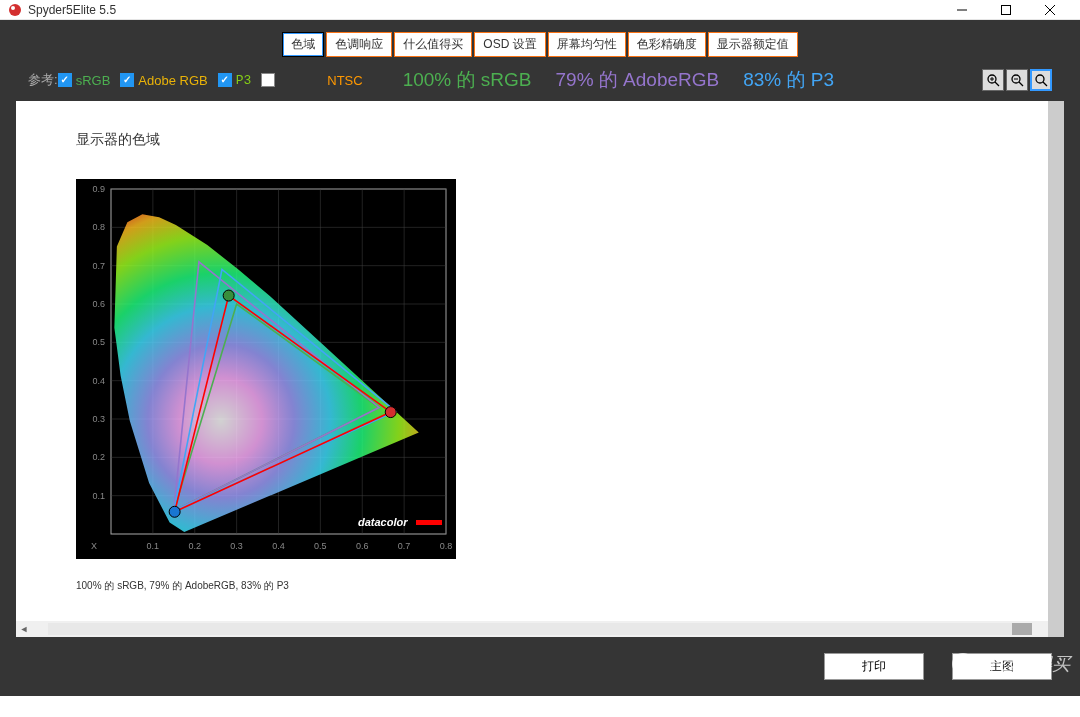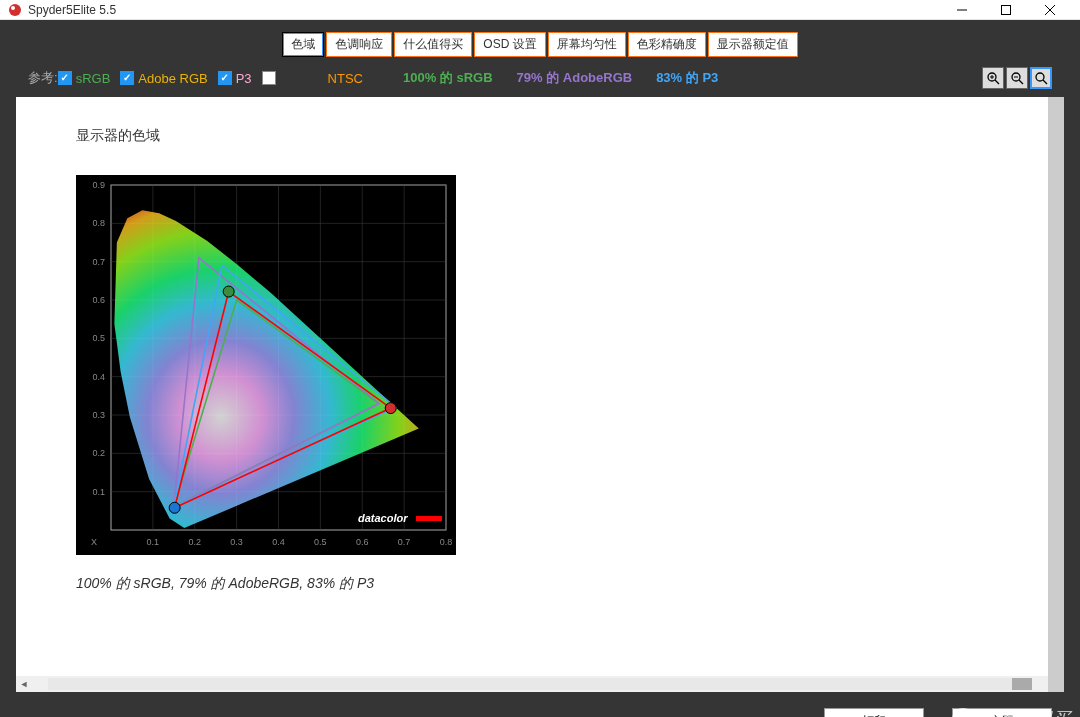--- a/index.html
+++ b/index.html
@@ -16,29 +16,29 @@
 .content-frame { margin: 0 8px 8px 8px; }
 .toolbar { display: flex; align-items: center; padding: 8px 12px; background: #353535; color: #aaa; font-size: 13px; }
 .toolbar-left { display: flex; align-items: center; gap: 0; }
 .ref-label { color: #aaa; }
 .cb-wrap { display: flex; align-items: flex-start; gap: 4px; cursor: pointer; }
 .cb-box { width: 14px; height: 14px; border: 1px solid #888; display: flex; align-items: center; justify-content: center; background: #fff; }
 .cb-box.checked { background: #2196f3; border-color: #2196f3; }
 .cb-box.checked::after { content: "✓"; color: #fff; font-size: 10px; font-weight: bold; }
 .cb-box.unchecked { background: #fff; }
 .stat-group { display: flex; gap: 24px; margin-left: 40px; }
-.stat { font-size: 13px; font-weight: bold; }
+.stat { font-size: 19px; }
 .zoom-controls { margin-left: auto; display: flex; gap: 2px; }
 .zoom-btn { width: 22px; height: 22px; border: 1px solid #666; background: #ddd; display: flex; align-items: center; justify-content: center; cursor: pointer; }
 .zoom-btn.sel { border: 2px solid #3399ff; }
 .white-panel { background: #fff; position: relative; }
-.content-area { padding: 30px 60px; height: 579px; overflow: auto; }
+.content-area { padding: 30px 60px; height: 520px; overflow: auto; }
 .section-title { font-size: 14px; color: #333; margin-bottom: 30px; }
 .chart-container { width: 380px; height: 380px; background: #000; position: relative; margin-bottom: 20px; }
-.summary-text { font-size: 14px; color: #333; font-style: italic; }
+.summary-text { font-size: 10px; color: #333; }
 .scrollbar-v { position: absolute; right: 0; top: 0; width: 16px; height: 100%; background: #f0f0f0; }
 .scrollbar-v .thumb { width: 100%; height: 100%; background: #ccc; }
 .scrollbar-h { height: 16px; background: #f0f0f0; display: flex; align-items: center; }
 .scrollbar-h .track { flex: 1; height: 12px; background: #e8e8e8; margin: 0 16px; position: relative; }
 .scrollbar-h .thumb-h { position: absolute; right: 0; width: 20px; height: 12px; background: #aaa; }
 .scrollbar-h .arrow { width: 16px; height: 16px; display: flex; align-items: center; justify-content: center; color: #666; font-size: 9px; cursor: pointer; }
 .footer-bar { background: #353535; display: flex; justify-content: flex-end; padding: 8px 20px; gap: 28px; }
 .footer-btn { background: #fff; border: 1px solid #999; padding: 4px 28px; font-size: 12px; cursor: pointer; min-width: 100px; text-align: center; }
 .watermark { position: absolute; right: 10px; bottom: 20px; display: flex; align-items: center; gap: 6px; opacity: 0.7; color: #fff; font-size: 18px; font-style: italic; pointer-events: none; }
 .watermark .wm-icon { width: 22px; height: 22px; border: 2px solid #fff; border-radius: 50%; display: flex; align-items: center; justify-content: center; color: #fff; font-size: 12px; font-style: normal; }
@@ -95,21 +95,21 @@
             <span class="cb-wrap">
               <span class="cb-box checked"></span>
               <span style="color: rgb(76, 175, 80);">sRGB</span>
             </span>
             <span class="cb-wrap">
               <span class="cb-box checked"></span>
               <span style="color: #eab308;">Adobe RGB</span>
             </span>
             <span class="cb-wrap">
               <span class="cb-box checked"></span>
-              <span style="color: #f9a8d4;">P3</span>
+              <span style="color: #84cc16; font-family: Liberation Mono, monospace;">P3</span>
             </span>
             <span class="cb-wrap">
               <span class="cb-box unchecked"></span>
               <span style="color: rgb(255, 152, 0); margin-left: 48px;">NTSC</span>
             </span>
           </span>
         <span class="stat-group" id="stats-host">
             <span class="stat" style="color: rgb(76, 175, 80);">100% 的 sRGB</span>
             <span class="stat" style="color: rgb(149, 117, 205);">79% 的 AdobeRGB</span>
             <span class="stat" style="color: rgb(66, 165, 245);">83% 的 P3</span>

